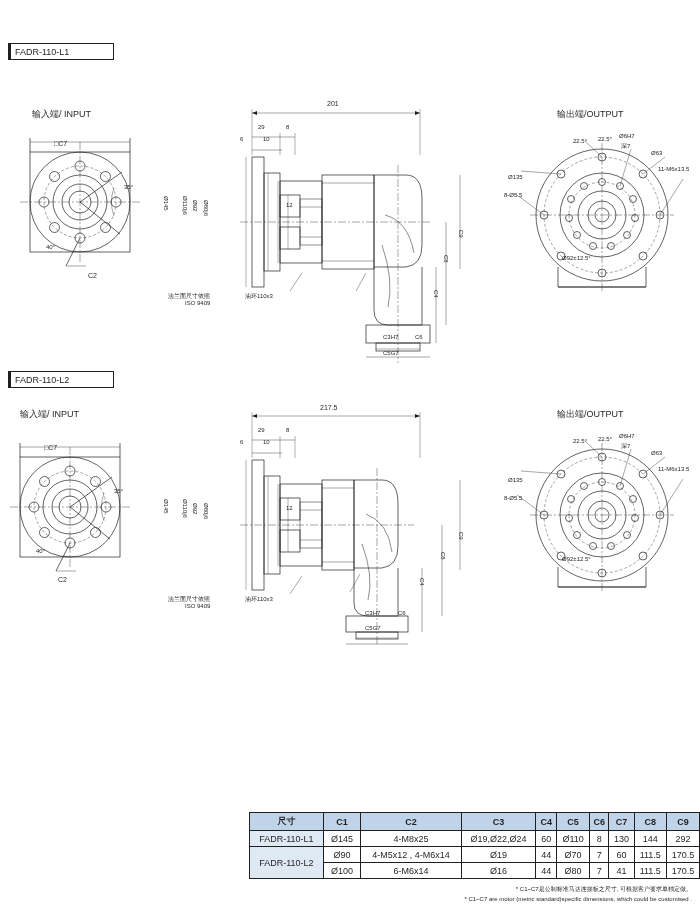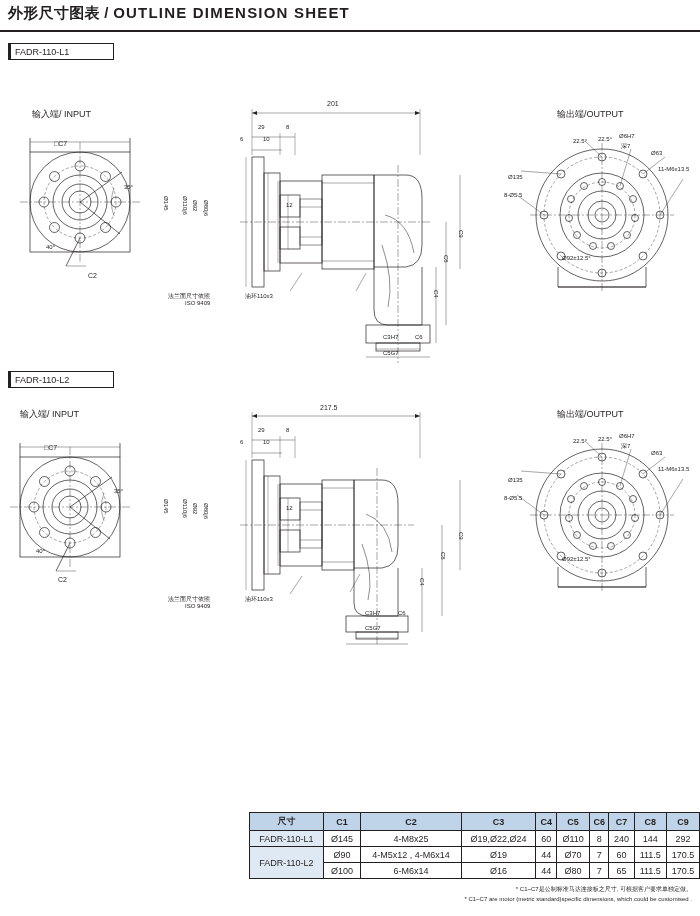--- a/index.html
+++ b/index.html
@@ -70,23 +70,20 @@
   .note{
     position:absolute;right:8px;
     font-size:6px;color:#231f20;white-space:nowrap;text-align:right;
   }
 </style>
 </head>
 <body>
 
 <div class="page">
 
-  <div class="header">
-    <div class="title"><span>外形尺寸图表 / </span><span class="en">OUTLINE DIMENSION SHEET</span></div>
-  </div>
 
   <div class="model-tag" style="left:8px;top:43px;">FADR-110-L1</div>
 
   <div class="lbl" style="left:32px;top:108px;">输入端/ INPUT</div>
   <div class="lbl" style="left:557px;top:108px;">输出端/OUTPUT</div>
 
   <div class="dwg" style="left:10px;top:130px;">
     <svg width="150" height="160" viewBox="0 0 150 160">
       <g fill="none" stroke="#231f20" stroke-width="0.7">
 
@@ -450,21 +447,21 @@
     </thead>
     <tbody>
       <tr>
         <td class="first">FADR-110-L1</td>
         <td>Ø145</td>
         <td>4-M8x25</td>
         <td>Ø19,Ø22,Ø24</td>
         <td>60</td>
         <td>Ø110</td>
         <td>8</td>
-        <td>240</td>
+        <td>130</td>
         <td>144</td>
         <td>292</td>
       </tr>
       <tr>
         <td class="first" rowspan="2">FADR-110-L2</td>
         <td>Ø90</td>
         <td>4-M5x12 , 4-M6x14</td>
         <td>Ø19</td>
         <td>44</td>
         <td>Ø70</td>
@@ -473,21 +470,21 @@
         <td>111.5</td>
         <td>170.5</td>
       </tr>
       <tr>
         <td>Ø100</td>
         <td>6-M6x14</td>
         <td>Ø16</td>
         <td>44</td>
         <td>Ø80</td>
         <td>7</td>
-        <td>65</td>
+        <td>41</td>
         <td>111.5</td>
         <td>170.5</td>
       </tr>
     </tbody>
   </table>
 
   <div class="note" style="top:885px;">* C1~C7是公制标准马达连接板之尺寸, 可根据客户要求单独定做。</div>
   <div class="note" style="top:896px;">* C1~C7 are motor (metric standard)specific dimensions, which could be customised .</div>
 
 </div>

